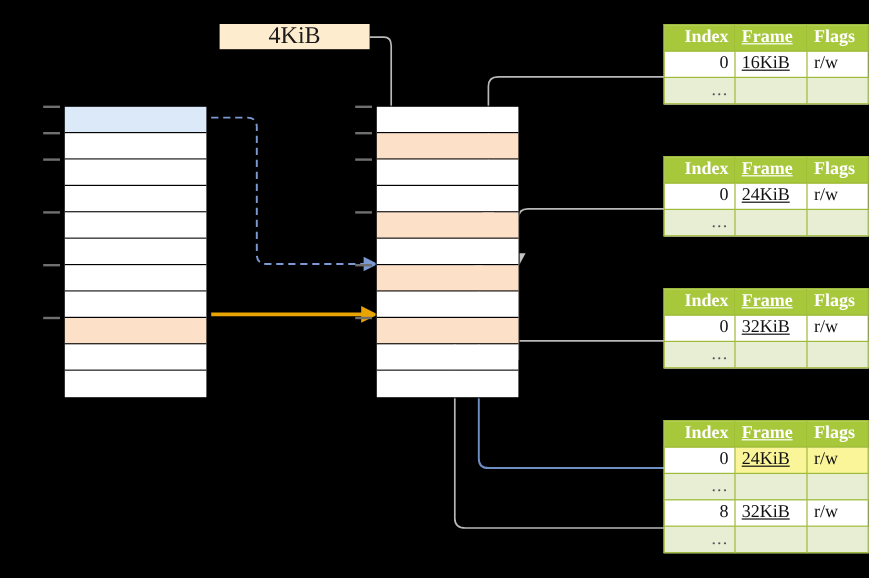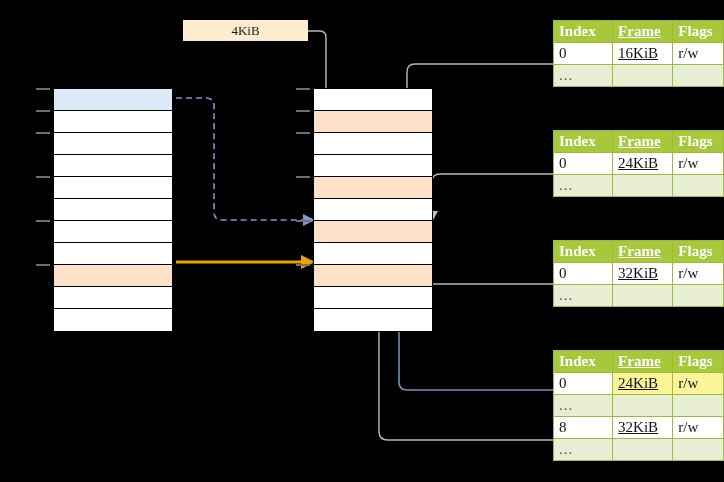--- a/index.html
+++ b/index.html
@@ -4,30 +4,30 @@
 <style>
   html,body{margin:0;padding:0;background:#000;}
   #stage{position:relative;width:724px;height:482px;background:#000;
          font-family:"Liberation Serif","DejaVu Serif",serif;overflow:hidden;}
   .col{position:absolute;width:120px;border:1px solid #000;box-sizing:border-box;}
   .cell{height:22px;background:#fff;border-bottom:1px solid #000;box-sizing:border-box;}
   .cell:last-child{border-bottom:none;}
   .cell.blue{background:#dce9f9;}
   .cell.peach{background:#fce0c8;}
   .tick{position:absolute;width:14px;height:0;border-top:2px solid #6f6f6f;}
-  .sizebox{position:absolute;background:#fdeccd;color:#1a1a1a;font-size:13px;
+  .sizebox{position:absolute;background:#fdeccd;color:#1a1a1a;font-size:20px;
            text-align:center;line-height:21px;height:21px;}
   .ptable{position:absolute;border-collapse:collapse;border:1px solid #9dba38;
           background:#fff;font-size:15px;color:#111;}
   .ptable td,.ptable th{border:1px solid #9dba38;padding:1px 5px;height:22px;
           box-sizing:border-box;text-align:left;font-weight:normal;}
   .ptable th{background:#a8c83c;color:#fff;font-weight:bold;}
   .ptable tr.dots td{background:#e8eed4;color:#555;letter-spacing:1px;}
   .ptable td.hl{background:#fbf59a;}
-  .ptable td.c1,.ptable th.c1{width:62px;}
+  .ptable td.c1,.ptable th.c1{width:62px;text-align:right;}
   .ptable td.c2,.ptable th.c2{width:62px;text-decoration:underline;}
   .ptable td.c3,.ptable th.c3{width:52px;}
   svg.links{position:absolute;left:0;top:0;width:724px;height:482px;
             pointer-events:none;overflow:visible;}
 </style>
 </head>
 <body>
 
 <div id="stage">
 

